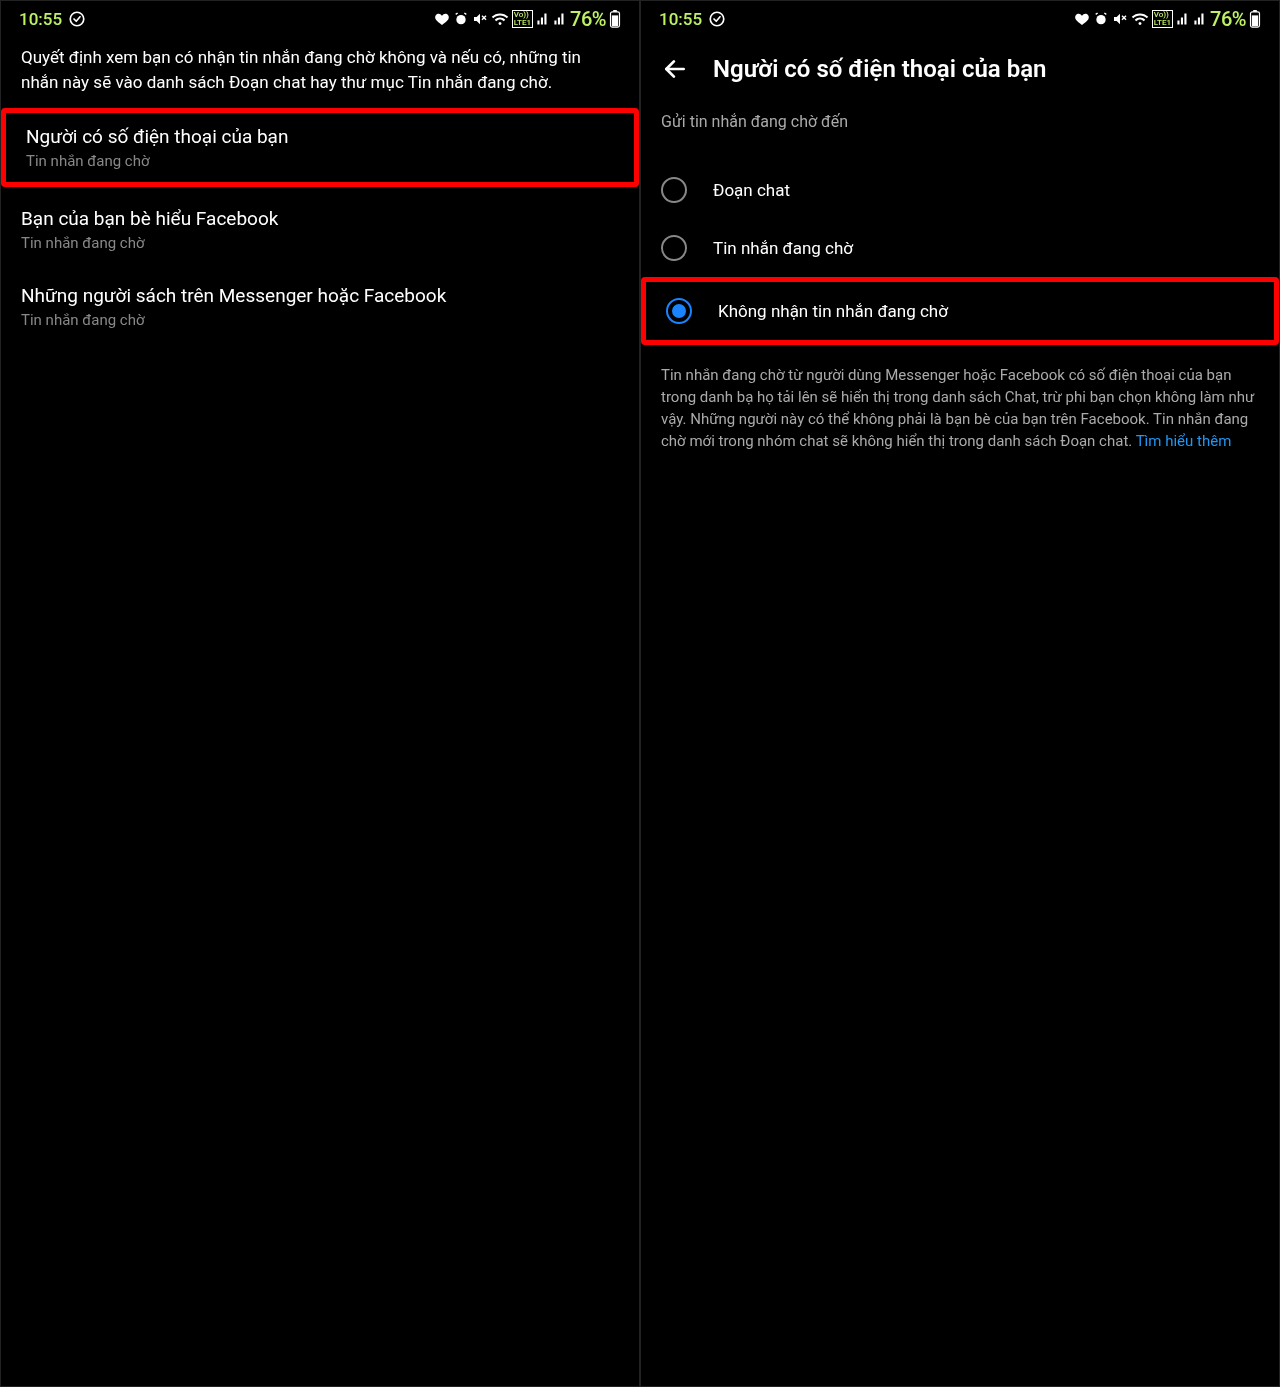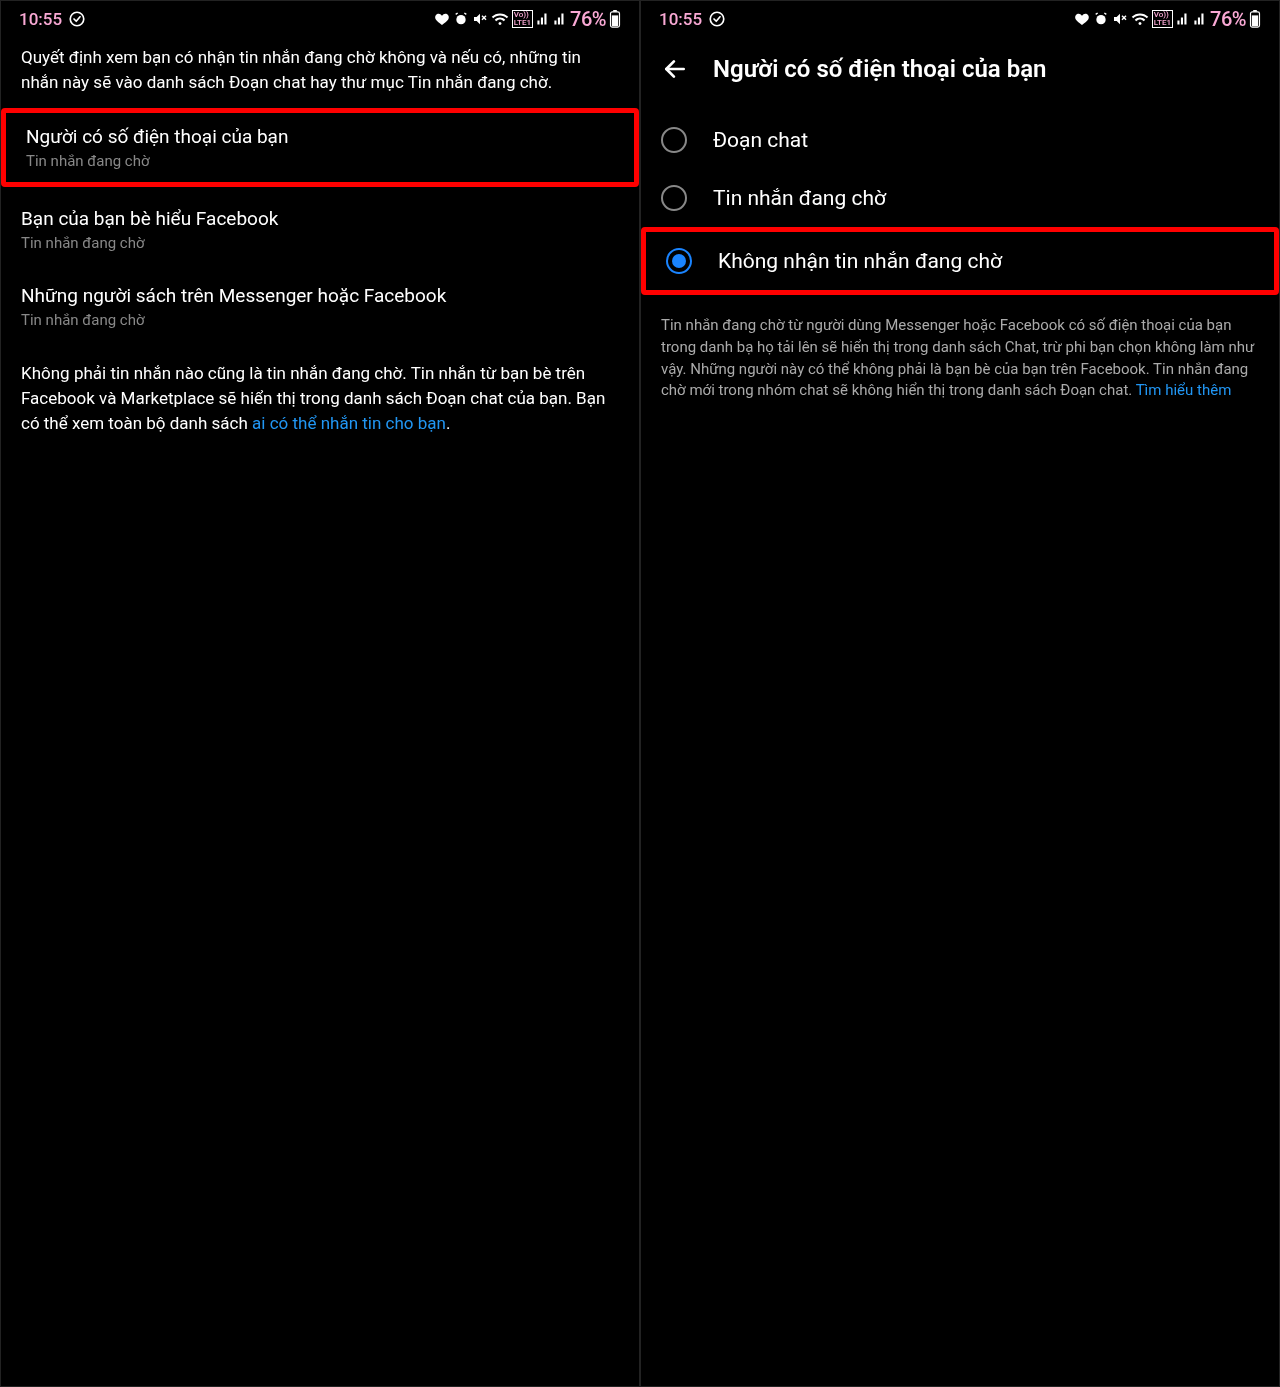--- a/index.html
+++ b/index.html
@@ -19,21 +19,21 @@
       display: flex;
       flex-direction: column;
       position: relative;
     }
     .status-bar {
       height: 36px;
       display: flex;
       justify-content: space-between;
       align-items: center;
       padding: 12px 18px;
-      color: #f9a8d4;
+      color: #bef264;
       font-size: 17px;
       font-weight: 500;
     }
     .status-left { display: flex; align-items: center; gap: 6px; }
     .status-right { display: flex; align-items: center; gap: 3px; }
     .status-icon { display: inline-flex; align-items: center; }
     .header {
       display: flex;
       align-items: center;
       padding: 18px 20px 20px;
@@ -100,21 +100,21 @@
       align-items: center;
       justify-content: center;
       flex-shrink: 0;
     }
     .radio-circle.selected { border-color: #1a84ff; }
     .radio-dot {
       width: 14px; height: 14px;
       background: #1a84ff;
       border-radius: 50%;
     }
-    .radio-label { font-size: 21px; color: #fff; }
+    .radio-label { font-size: 17px; color: #fff; }
     .radio-highlighted {
       border: 5px solid #ff0000;
       border-radius: 4px;
       margin-left: -20px;
       margin-right: -20px;
       padding-left: 20px;
       padding-right: 36px;
     }
     svg { display: block; }
     .battery-pct { font-size: 20px; letter-spacing: -0.5px; }
@@ -191,23 +191,20 @@
     <div class="setting-item">
       <div class="setting-title">Bạn của bạn bè hiểu Facebook</div>
       <div class="setting-sub">Tin nhắn đang chờ</div>
     </div>
 
     <div class="setting-item">
       <div class="setting-title">Những người sách trên Messenger hoặc Facebook</div>
       <div class="setting-sub">Tin nhắn đang chờ</div>
     </div>
 
-    <div class="footer-text">
-      <span>Không phải tin nhắn nào cũng là tin nhắn đang chờ. Tin nhắn từ bạn bè trên Facebook và Marketplace sẽ hiển thị trong danh sách Đoạn chat của bạn. Bạn có thể xem toàn bộ danh sách </span><span class="link">ai có thể nhắn tin cho bạn</span><span>.</span>
-    </div>
   </div>
 </div>
 
 <div class="phone">
   <div class="status-bar">
     <div class="status-left">
       <span>10:55</span>
       <span class="status-icon">
         <svg width="18" height="18" viewBox="0 0 24 24" fill="none" stroke="#fff" stroke-width="2.2">
             <circle cx="12" cy="12" r="9"></circle>
@@ -265,20 +262,21 @@
     <div class="back-arrow">
       <svg width="26" height="26" viewBox="0 0 24 24" fill="none" stroke="#fff" stroke-width="2.5" stroke-linecap="round" stroke-linejoin="round">
           <line x1="20" y1="12" x2="4" y2="12"></line>
           <polyline points="11 5 4 12 11 19"></polyline>
         </svg>
     </div>
     <div class="header-title">Người có số điện thoại của bạn</div>
   </div>
 
   <div class="content">
+    <div class="description2">Gửi tin nhắn đang chờ đến</div>
 
     <div class="radio-item">
       <div class="radio-circle"></div>
       <div class="radio-label">Đoạn chat</div>
     </div>
 
     <div class="radio-item">
       <div class="radio-circle"></div>
       <div class="radio-label">Tin nhắn đang chờ</div>
     </div>

